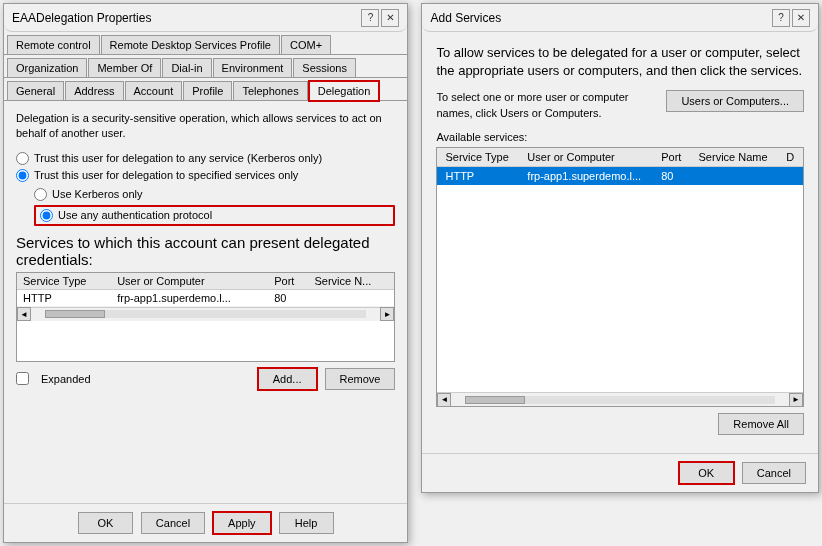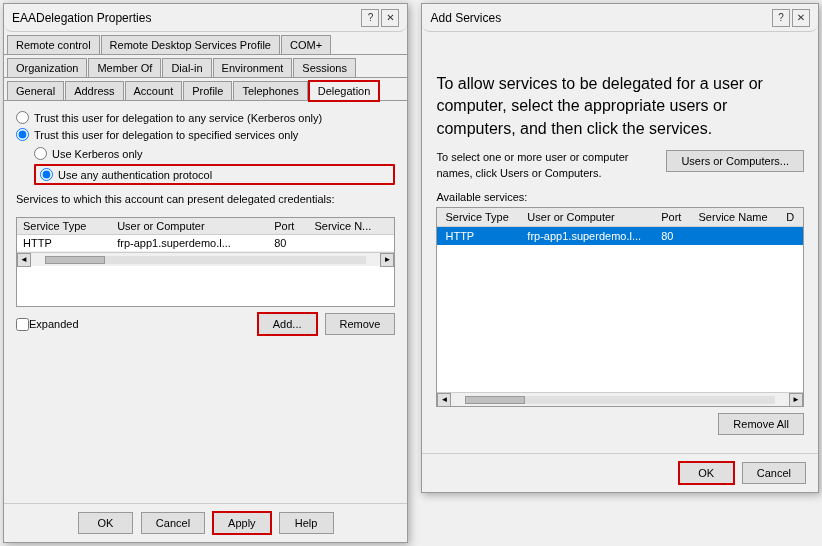--- a/index.html
+++ b/index.html
@@ -135,22 +135,22 @@
       gap: 4px;
     }
 
     .radio-item.highlighted-outline {
       border: 2px solid #cc0000;
       padding: 2px 4px;
       border-radius: 1px;
     }
 
     .services-label {
-      font-size: 11px;
-      margin-bottom: 12px;
+      font-size: 15px;
+      margin-bottom: 4px;
       color: #000;
     }
 
     .services-table-container {
       border: 1px solid #999;
       background: #fff;
       height: 90px;
       overflow: hidden;
       position: relative;
     }
@@ -219,21 +219,21 @@
     .bottom-row {
       display: flex;
       align-items: center;
       gap: 8px;
       margin-top: 6px;
     }
 
     .checkbox-item {
       display: flex;
       align-items: center;
-      gap: 0;
+      gap: 12px;
       font-size: 11px;
     }
 
     .spacer { flex: 1; }
 
     .btn {
       padding: 4px 14px;
       font-size: 11px;
       background: #e0e0e0;
       border: 1px solid #999;
@@ -271,25 +271,24 @@
     }
 
     .right-content {
       padding: 12px 14px;
       flex: 1;
       display: flex;
       flex-direction: column;
     }
 
     .right-desc {
-      font-size: 16px;
+      font-size: 13px;
       color: #000;
       line-height: 1.4;
       margin-bottom: 10px;
-      margin-top: 29px;
     }
 
     .users-computers-row {
       display: flex;
       align-items: flex-start;
       justify-content: space-between;
       margin-bottom: 10px;
     }
 
     .users-computers-text {
@@ -404,20 +403,21 @@
   <div class="tabs-row">
     <div class="tab">General</div>
     <div class="tab">Address</div>
     <div class="tab">Account</div>
     <div class="tab">Profile</div>
     <div class="tab">Telephones</div>
     <div class="tab active highlighted">Delegation</div>
   </div>
 
   <div class="dialog-content">
+    <p class="description-text">Delegation is a security-sensitive operation, which allows services to act on behalf of another user.</p>
 
     <div class="radio-group">
       <label class="radio-item">
         <input type="radio" name="delegation" style="">
         <span>Trust this user for delegation to any service (Kerberos only)</span>
       </label>
       <label class="radio-item">
         <input type="radio" name="delegation" checked="" style="">
         <span>Trust this user for delegation to specified services only</span>
       </label>

